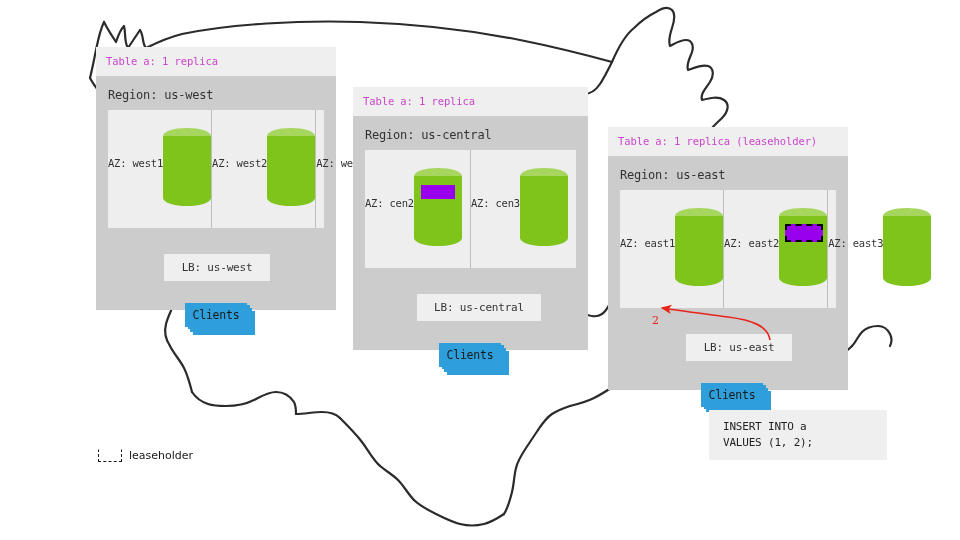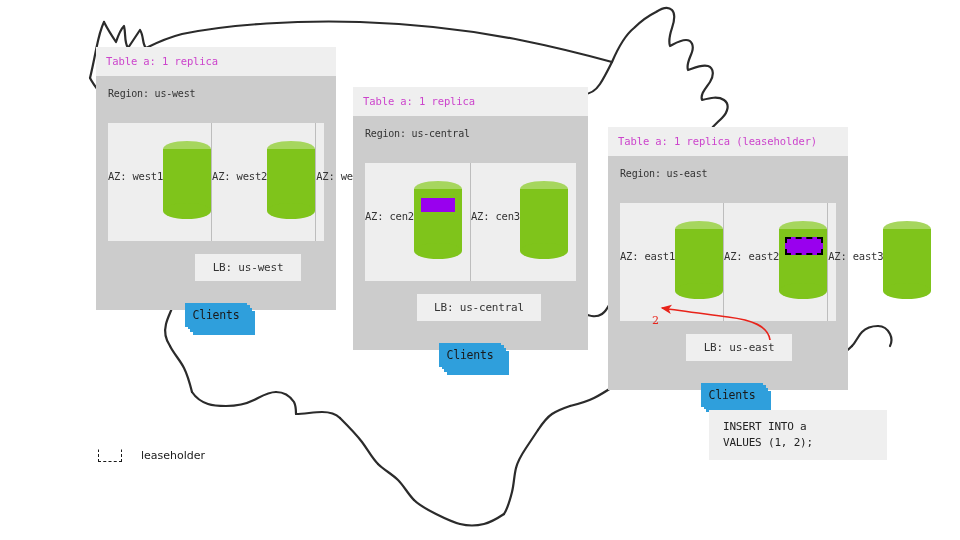--- a/index.html
+++ b/index.html
@@ -19,22 +19,22 @@
     color:#cc44cc;
     font-size:10.5px;
     line-height:1;
     padding:9px 10px 9px 10px;
     letter-spacing:-0.1px;
     white-space:nowrap;
   }
   .card-body{background:#cccccc;padding:0 0 0 0;}
   .region-title{
     color:#333333;
-    font-size:10px;
-    padding:12px 0 24px 12px;
+    font-size:12px;
+    padding:12px 0 8px 12px;
     letter-spacing:-0.2px;
     white-space:nowrap;
   }
   .az-strip{
     background:#eeeeee;
     margin:0 12px 0 12px;
     display:flex;
     position:relative;
   }
   .az-cell{
@@ -213,21 +213,21 @@
           <span class="az-label">AZ: west3</span>
           <div class="cyl" style="width:48px;height:78px;">
             <div class="top" style="height:16px;"></div>
             <div class="body" style="top:8px;bottom:8px;"></div>
             <div class="bottom" style="height:16px;"></div>
             <div class="range" style="left:7px;width:34px;top:17px;height:14px;"></div>
           </div>
         </div>
       </div>
 
-      <div class="lb-box" style="left:68px;top:178px;width:78px;margin-left:31px;">LB: us-west</div>
+      <div class="lb-box" style="left:68px;top:178px;width:78px;">LB: us-west</div>
 
       <div class="clients-wrap" style="left:89px;top:227px;width:72px;height:34px;">
         <div class="clients-sheet" style="left:8px;top:8px;width:62px;height:24px;"></div>
         <div class="clients-sheet" style="left:5px;top:5px;width:62px;height:24px;"></div>
         <div class="clients-sheet" style="left:2.5px;top:2.5px;width:62px;height:24px;"></div>
         <div class="clients-face" style="width:62px;height:24px;">Clients</div>
       </div>
     </div>
   </div>
 
@@ -315,18 +315,18 @@
         <div class="clients-sheet" style="left:5px;top:5px;width:62px;height:24px;"></div>
         <div class="clients-sheet" style="left:2.5px;top:2.5px;width:62px;height:24px;"></div>
         <div class="clients-face" style="width:62px;height:24px;">Clients</div>
       </div>
     </div>
   </div>
 
   <div class="sql-box" style="left:684px;top:410px;width:152px;">INSERT INTO a
 VALUES (1, 2);</div>
 
-  <div class="legend" style="left:98px;top:449px;gap:12px;">
+  <div class="legend" style="left:98px;top:449px;">
     <span class="legend-swatch"></span>
     <span class="legend-label">leaseholder</span>
   </div>
 
 </div>
 
 </body></html>

